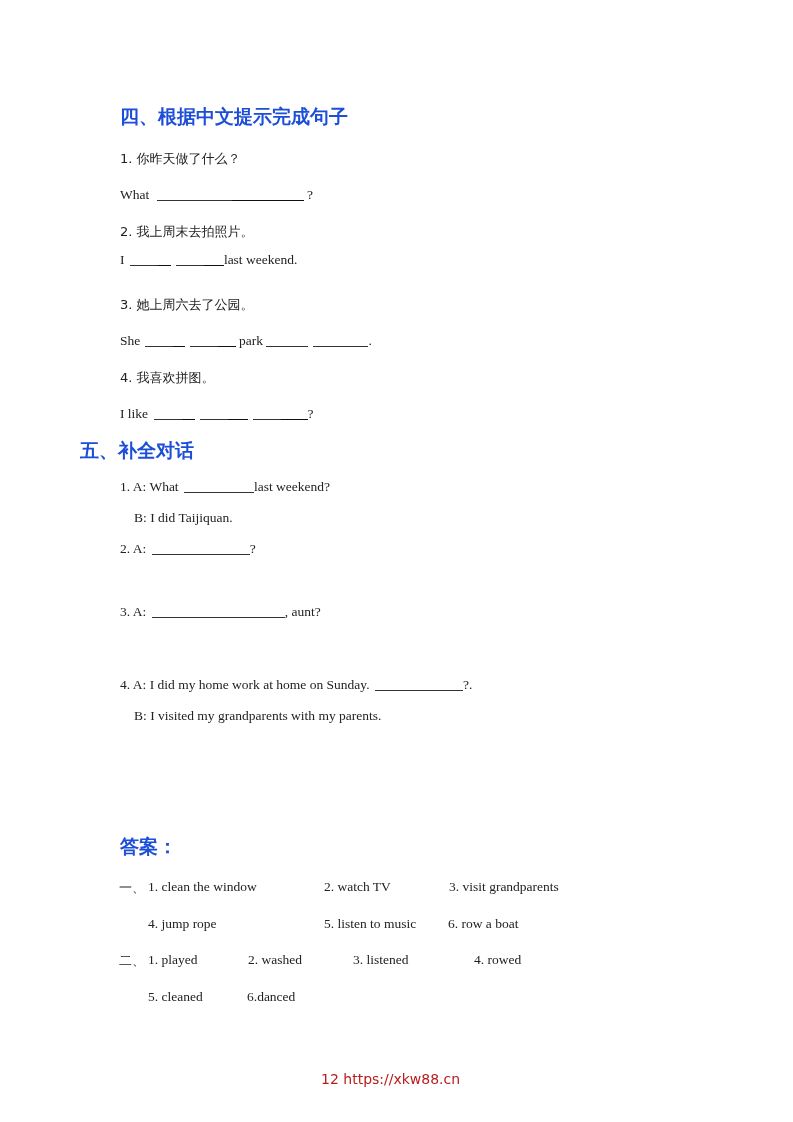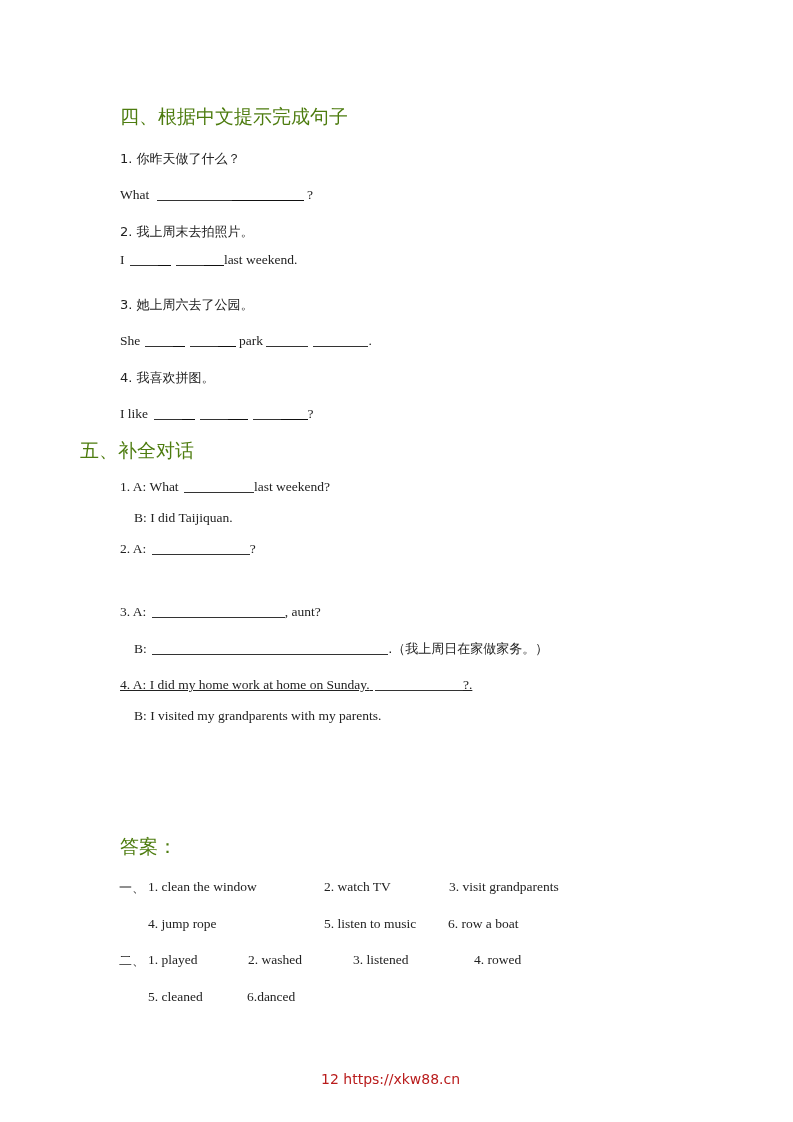--- a/index.html
+++ b/index.html
@@ -1,19 +1,19 @@
 <!DOCTYPE html>
 <html><head>
 <meta charset="utf-8">
 <style>
   html, body { margin: 0; padding: 0; background: #ffffff; }
   body { width: 793px; height: 1122px; position: relative; overflow: hidden; color: #1a1a1a; }
   .page { position: absolute; left: 0; top: 0; width: 793px; height: 1122px; }
   .abs { position: absolute; white-space: nowrap; }
-  .h1 { font-family: "DejaVu Sans", sans-serif; font-weight: normal; font-size: 19px; color: #4d7c0f; }
+  .h1 { font-family: "DejaVu Sans", sans-serif; font-weight: bold; font-size: 19px; color: #1d4ed8; }
   .cn { font-family: "DejaVu Sans", sans-serif; font-size: 13px; color: #222; }
   .en { font-family: "Liberation Serif", serif; font-size: 13.5px; color: #222; }
   .blank { display: inline-block; vertical-align: baseline; border-bottom: 1px solid #333; height: 1px; margin-bottom: -2px; }
   .blank.thick { border-bottom: 1.5px solid #111; }
   .gap { display: inline-block; width: 5px; }
   .footer { font-family: "DejaVu Sans", sans-serif; font-size: 14px; color: #b91c1c; }
 </style>
 </head>
 <body>
 
@@ -58,26 +58,22 @@
 
   <div class="abs en" style="left:120px; top:541px;">
     <span>2. A:</span>
     <span class="blank" style="width:98px; margin-left:2px;"></span><span>?</span>
   </div>
 
   <div class="abs en" style="left:120px; top:604px;">
     <span>3. A:</span>
     <span class="blank" style="width:133px; margin-left:2px;"></span><span>, aunt?</span>
   </div>
-  <div class="abs en" style="left:134px; top:640px;">
-    <span>B:</span>
-    <span class="blank" style="width:236px; margin-left:2px;"></span><span class="cn">.（我上周日在家做家务。）</span>
-  </div>
 
-  <div class="abs en" style="left:120px; top:677px;text-decoration:underline;">
+  <div class="abs en" style="left:120px; top:677px;">
     <span>4. A: I did my home work at home on Sunday.</span>
     <span class="blank" style="width:88px; margin-left:2px;"></span><span>?.</span>
   </div>
   <div class="abs en" style="left:134px; top:708px;">B: I visited my grandparents with my parents.</div>
 
   <div class="abs h1" style="left:120px; top:834px;">答案：</div>
 
   <div class="abs cn" style="left:119px; top:879px;">一、</div>
   <div class="abs en" style="left:148px; top:879px;">1. clean the window</div>
   <div class="abs en" style="left:324px; top:879px;">2. watch TV</div>

